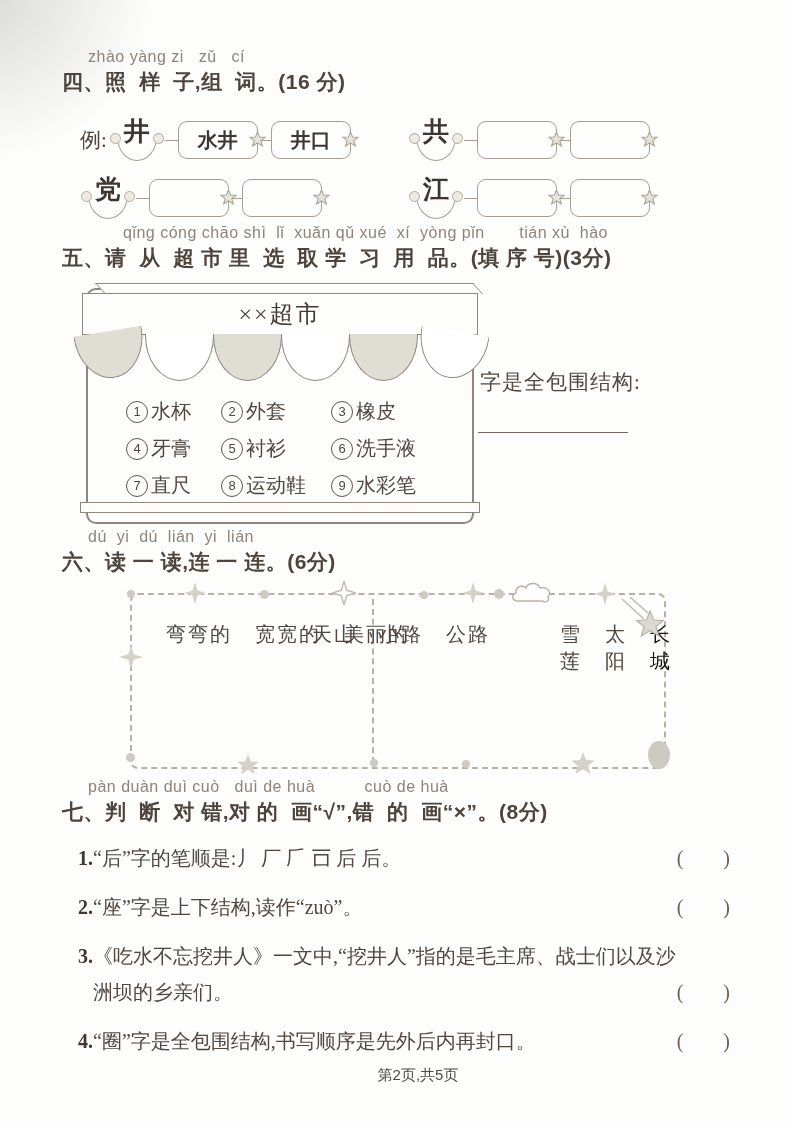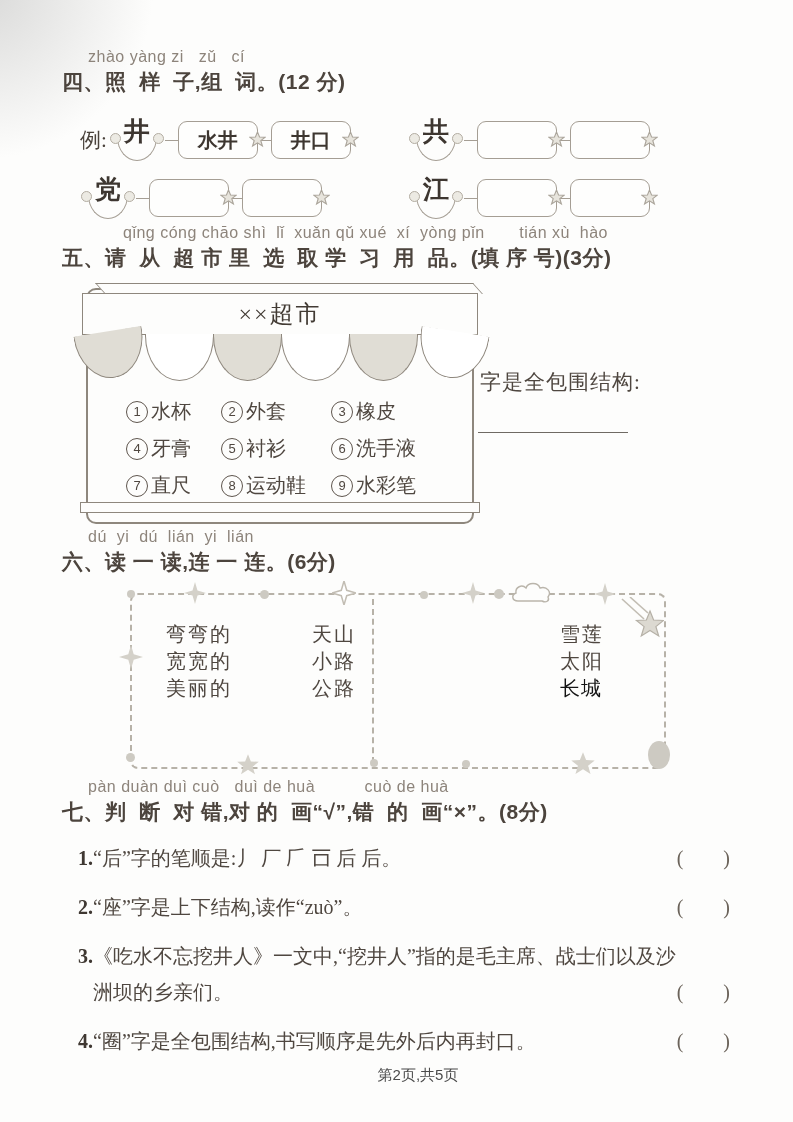--- a/index.html
+++ b/index.html
@@ -66,21 +66,21 @@
   .store-base{position:absolute;left:-8px;right:-8px;bottom:9px;height:9px;
     border:1.5px solid #8e877d;background:#fdfdfc;}
   .answer-prompt{font-size:21px;color:#4f4740;letter-spacing:1px;}
   .answer-line{border-bottom:1.5px solid #6f6a63;}
 
   
   .matchbox{position:absolute;left:130px;top:593px;width:532px;height:172px;
     border:2px dashed #b7b2a8;border-radius:8px;}
   .match-div{position:absolute;left:240px;top:4px;bottom:4px;width:0;
     border-left:2px dashed #b7b2a8;}
-  .mcol{position:absolute;display:flex;flex-direction:column;
+  .mcol{position:absolute;display:flex;gap:23px;
     font-size:20px;color:#4f4740;letter-spacing:2px;}
   .black-sans{font-family:"Liberation Sans","DejaVu Sans",sans-serif;
     color:#141414;letter-spacing:1px;}
   .dot{position:absolute;border-radius:50%;background:#cdcac2;}
   .deco{position:absolute;}
 
   
   .stmt{display:flex;align-items:flex-end;margin-bottom:13px;}
   .stmt-num{font-weight:bold;font-size:20px;color:#3f3832;flex:none;
     align-self:flex-start;line-height:1.8;}
@@ -90,21 +90,21 @@
 
   .footer{position:absolute;left:0;right:0;top:1066px;text-align:center;
     font-size:15px;color:#4b4b4b;font-family:"Liberation Sans",sans-serif;}
 </style>
 </head>
 <body>
 
 <div class="page">
 
   <div class="abs pinyin" style="left:88px;top:48px;">zhào yàng zi   zǔ   cí</div>
-  <div class="abs sec-title" style="left:62px;top:68px;">四、照  样  子,组  词。(12 分)</div>
+  <div class="abs sec-title" style="left:62px;top:68px;">四、照  样  子,组  词。(16 分)</div>
 
   <div class="abs wb-item" style="left:80px;top:116px;">
     <span class="ex-label">例:</span>
     <span class="bowl">
       <span class="bowl-arc"></span>
       <span class="bowl-dot l"></span>
       <span class="bowl-dot r"></span>
       <span class="bowl-char">井</span>
     </span>
     <span class="conn"></span>

